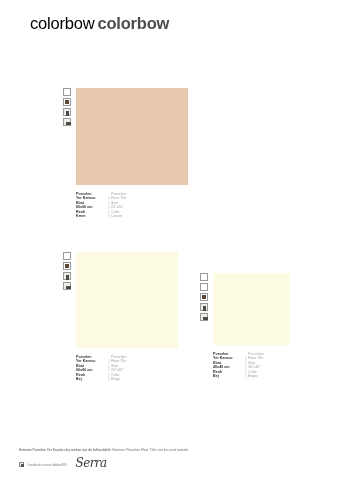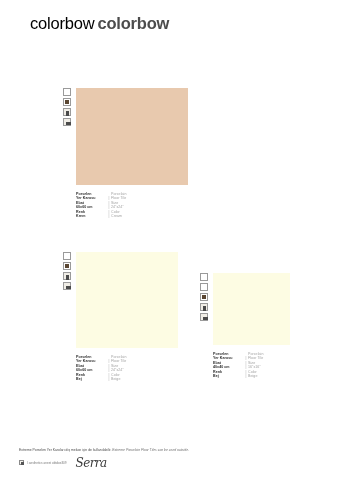--- a/index.html
+++ b/index.html
@@ -132,21 +132,21 @@
     color: #4a4a4a;
     white-space: nowrap;
     margin-bottom: 5px;
   }
   .footer-note .en {
     color: #6e6e6e;
     font-style: italic;
   }
   .footer-bottom {
     display: flex;
-    align-items: center;
+    align-items: flex-end;
     gap: 3px;
   }
   .footer-icon {
     width: 5px;
     height: 5px;
     border: 0.5px solid #8a8a8a;
     background: #f2f0ea;
     box-sizing: border-box;
     position: relative;
     margin-bottom: 2px;

